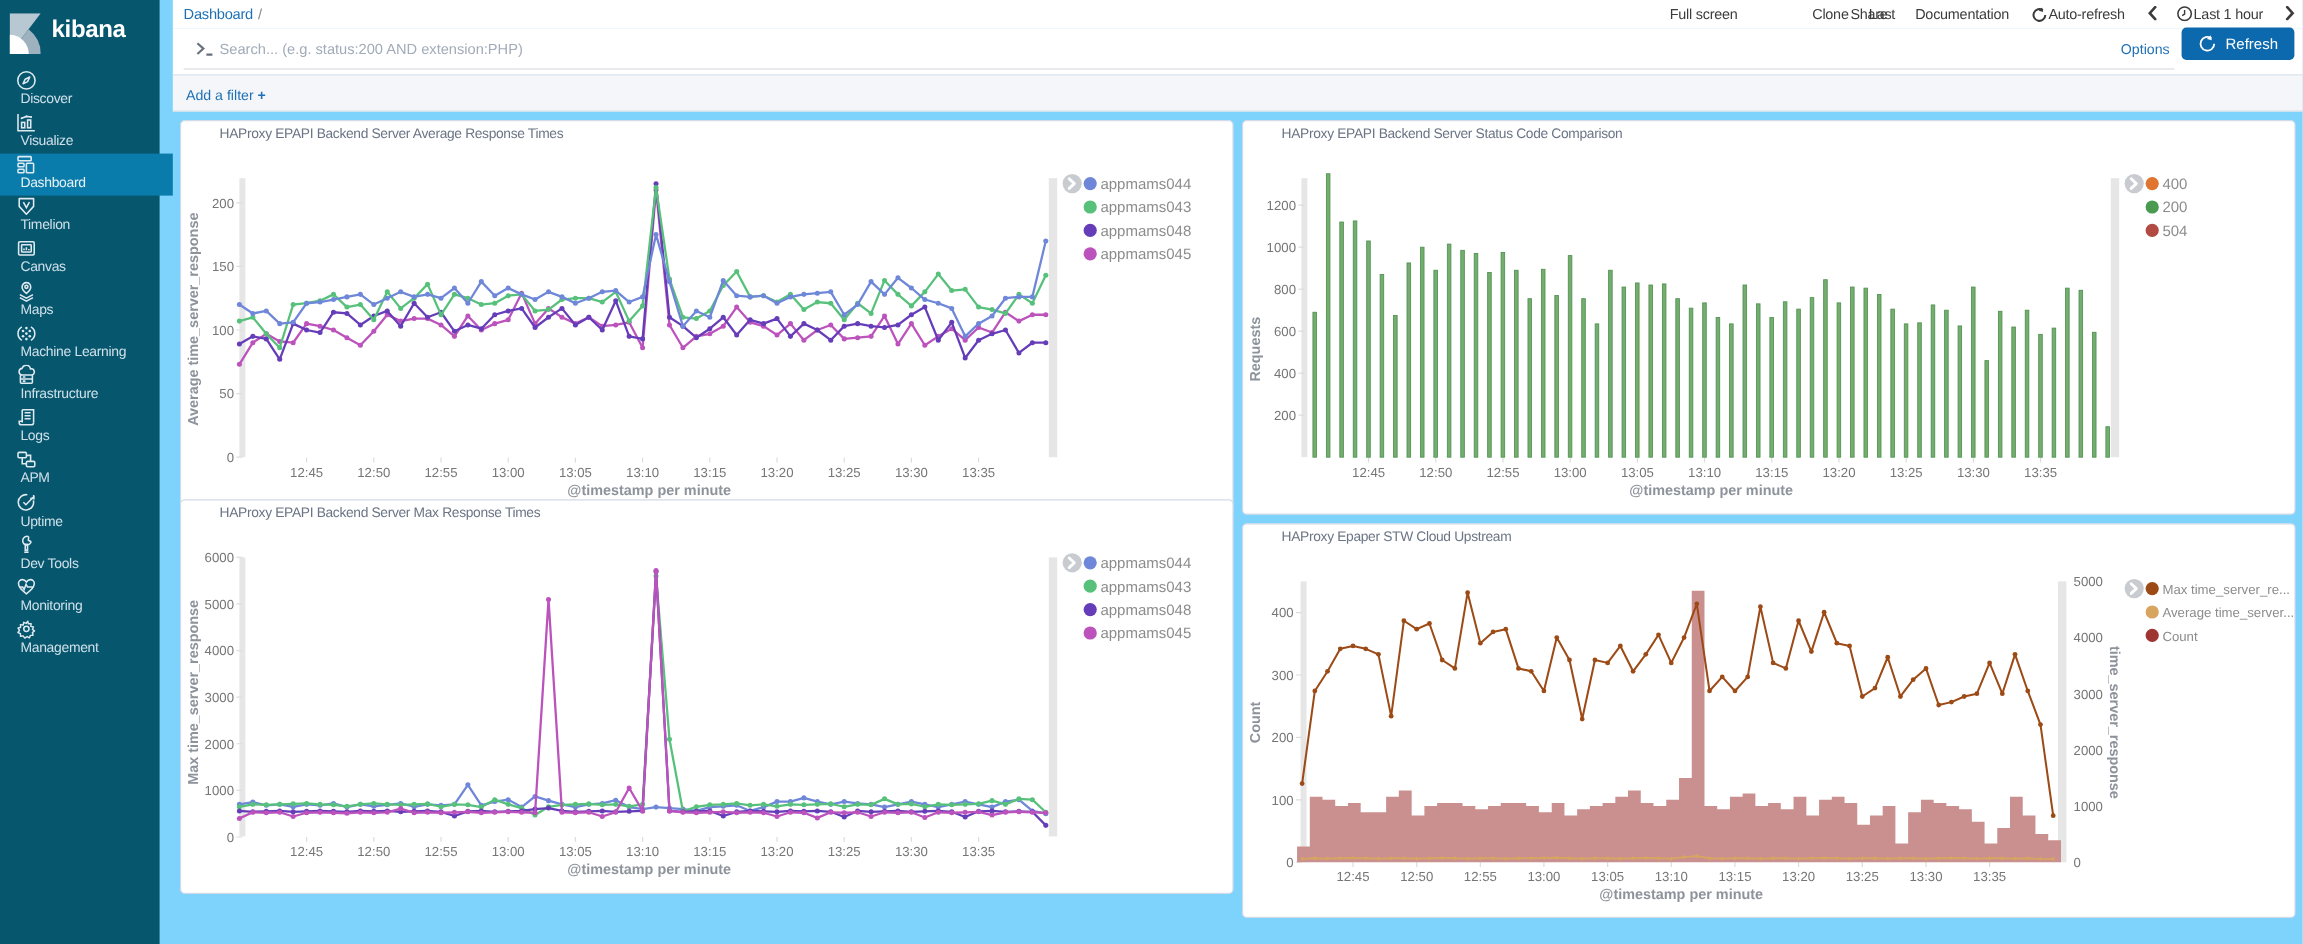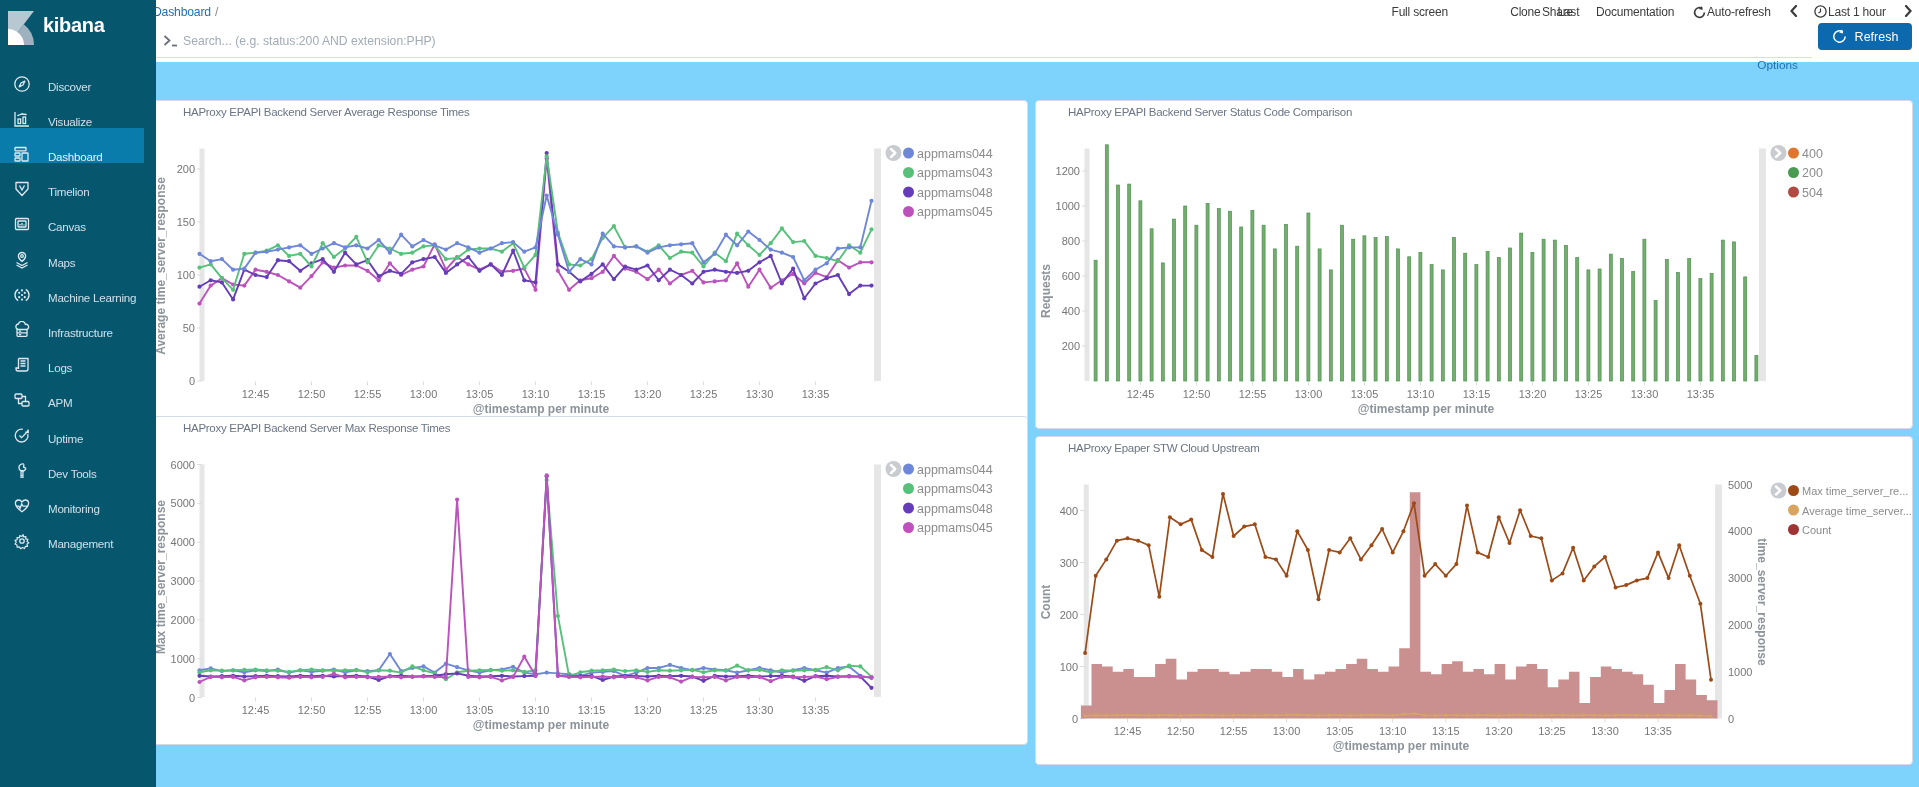--- a/index.html
+++ b/index.html
@@ -1,30 +1,30 @@
 <!DOCTYPE html>
 <html><head><meta charset="utf-8"><title>Dashboard - Kibana</title>
 <style>
 * { margin:0; padding:0; box-sizing:border-box; }
 html,body { width:1919px; height:787px; overflow:hidden; font-family:"Liberation Sans",sans-serif; }
 #app { position:relative; width:1919px; height:787px; background:#7dd3fc; }
-#sidebar { position:absolute; left:0; top:0; width:156px; height:787px; background:#06566e; z-index:5; }
-.mitem { position:absolute; left:0; width:144px; height:35.2px; display:flex; align-items:flex-end; color:#cfe0e9; font-size:11.6px; letter-spacing:-0.25px; }
+#sidebar { position:absolute; left:0; top:0; width:133px; height:787px; background:#06566e; z-index:5; }
+.mitem { position:absolute; left:0; width:144px; height:35.2px; display:flex; align-items:flex-start; color:#cfe0e9; font-size:11.6px; letter-spacing:-0.25px;flex-direction:column; }
 .mitem .micon { margin-left:13px; }
 .mitem span { margin-left:17px; white-space:nowrap; }
 .mitem.sel { background:#0a7cab; color:#e8f2f7; }
 #content { position:absolute; left:144px; top:0; width:1775px; height:787px; }
 .hnav { position:absolute; left:0; top:0; width:1775px; height:24px; background:#fff; font-size:12px; letter-spacing:-0.2px; color:#3c3c3c; }
 .bc { position:absolute; left:9px; top:5px; color:#1e70b6; font-size:12.2px; }
 .bcsep { position:absolute; left:71px; top:5px; color:#888; font-size:12.2px; }
 .hitem { position:absolute; top:5px; }
 .hsearch { position:absolute; left:0; top:24px; width:1775px; height:38px; background:#fff; }
 .sinput { position:absolute; left:9px; top:0; width:1659px; height:34px; background:#fff; border-bottom:1px solid #dadde2; }
 .placeholder { position:absolute; left:30px; top:10px; font-size:12.2px; color:#a2abb8; }
-.opts { position:absolute; right:14px; top:10px; font-size:11.8px; color:#1e70b6;margin-top:24px; }
+.opts { position:absolute; right:4px; top:10px; font-size:11.8px; color:#1e70b6; }
 .refreshbtn { position:absolute; left:1674px; top:-1px; width:94px; height:27px; background:#0c69ad; border-radius:4px; color:#fff; font-size:12.5px; display:flex; align-items:center; justify-content:center; }
 .hfilter { position:absolute; left:0; top:62px; width:1775px; height:31px; background:#f4f6fa; border-bottom:1px solid #d8dfe8; border-top:1px solid #e3e6ec; }
 .addf { position:absolute; left:11px; top:9px; font-size:11.8px; color:#1e70b6; }
 .addf b { font-weight:bold; }
 .panel { position:absolute; width:878px; height:329px; background:#fff; border:1px solid #d4dbe8; border-radius:4px; }
 .ptitle { position:absolute; left:8px; top:5px; font-size:11.5px; letter-spacing:-0.28px; color:#6b7585;margin-left:24px; }
 .panel svg { position:absolute; left:0; top:0; }
 </style></head>
 <body>
 <div id="app">
@@ -65,20 +65,23 @@
     <span class="opts">Options</span>
   </div>
   <div class="refreshbtn">
     <svg width="15" height="15" viewBox="0 0 15 15" style="margin-right:8px">
             <path d="M13.2 7.5 A5.7 5.7 0 1 1 10.9 2.9" stroke="#fff" stroke-width="1.5" fill="none"></path>
             <path d="M10.1 0.4 L11.2 4.5 L7.1 3.4 Z" fill="#fff" stroke="none"></path>
           </svg>
     Refresh
   </div>
 </div>
+<div class="hfilter">
+        <span class="addf">Add a filter <b>+</b></span>
+      </div>
 
 <div class="panel" style="left:6px;top:100px">
   <div class="ptitle">HAProxy EPAPI Backend Server Average Response Times</div>
   <svg width="878" height="329" viewBox="0 0 878 329" font-family="'Liberation Sans',sans-serif">
           <rect x="48.5" y="47.5" width="5" height="232.5" fill="#e6e6e6"></rect>
           <rect x="723" y="47.5" width="7" height="232.5" fill="#e6e6e6"></rect>
           <line x1="46.0" y1="280" x2="51.0" y2="280" stroke="#ddd"></line>
           <text x="44.0" y="284" font-size="11" fill="#767676" text-anchor="end">0</text>
           <line x1="46.0" y1="227" x2="51.0" y2="227" stroke="#ddd"></line>
           <text x="44.0" y="231" font-size="11" fill="#767676" text-anchor="end">50</text>

